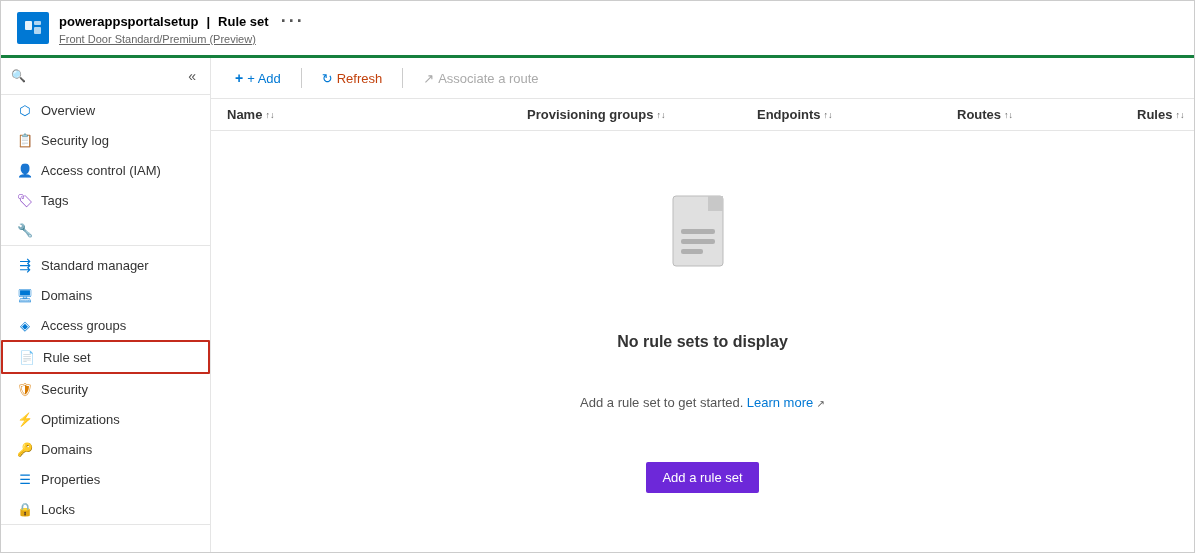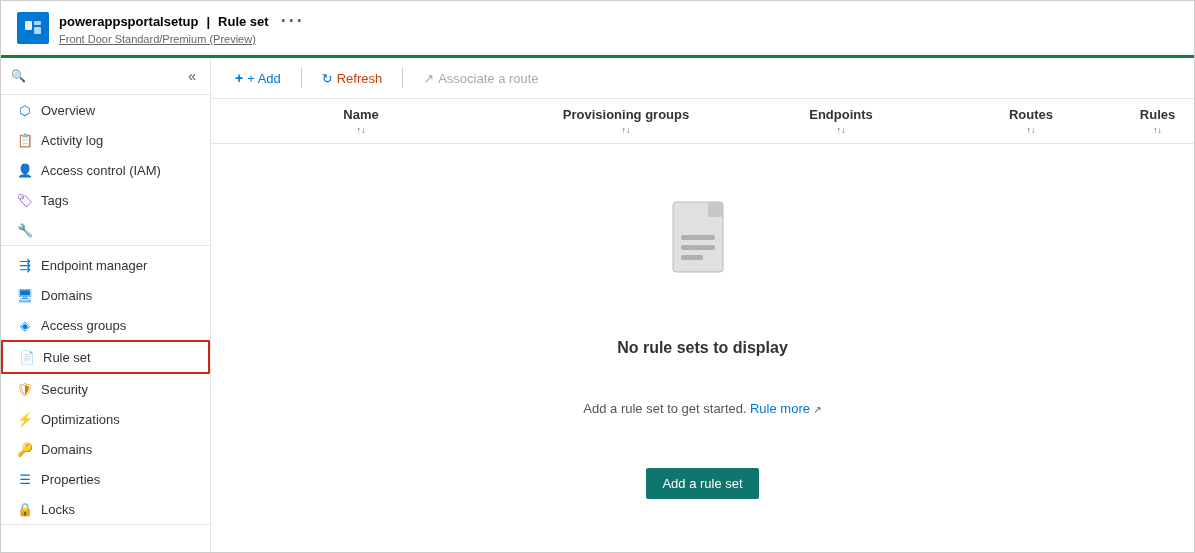--- a/index.html
+++ b/index.html
@@ -33,30 +33,30 @@
     .toolbar-btn { display: flex; align-items: center; gap: 4px; background: none; border: none; cursor: pointer; color: #0078d4; font-size: 13px; padding: 4px 8px; }
     .toolbar-separator { width: 1px; height: 20px; background: #ccc; margin: 0 4px; }
     .toolbar-btn-disabled { color: #aaa; cursor: default; }
 
     
     .empty-state { display: flex; flex-direction: column; align-items: center; justify-content: center; flex: 1; padding: 40px; text-align: center; gap: 36px; }
     .empty-icon { width: 80px; height: 90px; margin-bottom: 16px; }
     .empty-title { font-size: 16px; font-weight: 600; color: #333; margin-bottom: 8px; }
     .empty-desc { font-size: 12px; color: #555; margin-bottom: 16px; }
     .empty-desc a { color: #0078d4; text-decoration: none; }
-    .btn-primary { background: #0f766e; color: #fff; border: none; padding: 8px 16px; cursor: pointer; font-size: 13px; border-radius: 2px; }
+    .btn-primary { background: #6d28d9; color: #fff; border: none; padding: 8px 16px; cursor: pointer; font-size: 13px; border-radius: 2px; }
 
     
     .icon-blue { color: #0078d4; }
     .icon-orange { color: #d97b00; }
     .icon-purple { color: #7b2fbe; }
     .icon-gray { color: #888; }
     .icon-gold { color: #c8960f; }
     .table-header-row { display: flex; border-bottom: 1px solid #e5e5e5; padding: 0; background: #fff; }
-    .th-cell { padding: 8px 16px; font-weight: 600; font-size: 12px; color: #333; display: flex; align-items: center; gap: 3px; flex-direction: column; }
+    .th-cell { padding: 8px 16px; font-weight: 600; font-size: 12px; color: #333; display: flex; align-items: center; gap: 3px; }
     .th-name { flex: 0 0 300px; }
     .th-prov { flex: 0 0 230px; }
     .th-endpoints { flex: 0 0 200px; }
     .th-routes { flex: 0 0 180px; }
     .th-rules { flex: 1; }
 
     .empty-state-wrapper { display: flex; flex: 1; align-items: center; justify-content: center; }
   </style>
 </head>
 <body>
@@ -87,39 +87,39 @@
       <span style="color:#555; font-size:12px;">🔍</span>
       <button class="collapse-btn">«</button>
     </div>
 
     <div class="nav-item">
       <span class="nav-icon icon-blue">⬡</span>
       <span>Overview</span>
     </div>
     <div class="nav-item">
       <span class="nav-icon icon-blue">📋</span>
-      <span>Activity log</span>
+      <span>Security log</span>
     </div>
     <div class="nav-item">
       <span class="nav-icon icon-blue">👤</span>
       <span>Access control (IAM)</span>
     </div>
     <div class="nav-item">
       <span class="nav-icon icon-purple">🏷</span>
       <span>Tags</span>
     </div>
     <div class="nav-item">
       <span class="nav-icon icon-blue">🔧</span>
     </div>
 
     <div style="height:1px; background:#e5e5e5; margin: 0 0 4px 0;"></div>
 
     <div class="nav-item">
       <span class="nav-icon icon-blue" style="font-size:14px;">⇶</span>
-      <span>Endpoint manager</span>
+      <span>Standard manager</span>
     </div>
     <div class="nav-item">
       <span class="nav-icon icon-blue">🖥</span>
       <span>Domains</span>
     </div>
     <div class="nav-item">
       <span class="nav-icon icon-blue">◈</span>
       <span>Access groups</span>
     </div>
     <div class="nav-item active-highlight" style="border:2px solid #c42b1c; border-radius:1px;">
@@ -200,20 +200,20 @@
           <rect x="10" y="5" width="50" height="70" rx="3" fill="#e0e0e0" stroke="#bbb" stroke-width="1"></rect>
           <polygon points="45,5 60,20 45,20" fill="#bbb"></polygon>
           <rect x="45" y="5" width="15" height="15" rx="0" fill="#c8c8c8"></rect>
           <rect x="18" y="38" width="34" height="5" rx="2" fill="#b0b0b0"></rect>
           <rect x="18" y="48" width="34" height="5" rx="2" fill="#b0b0b0"></rect>
           <rect x="18" y="58" width="22" height="5" rx="2" fill="#b0b0b0"></rect>
         </svg>
         <div class="empty-title">No rule sets to display</div>
         <div class="empty-desc">
           <span>Add a rule set to get started.</span>
-          <a href="#">Rule more</a>
+          <a href="#">Learn more</a>
           <span style="font-size:10px;">↗</span>
         </div>
         <button class="btn-primary">Add a rule set</button>
       </div>
     </div>
   </div>
 </div>
 
 </body></html>

